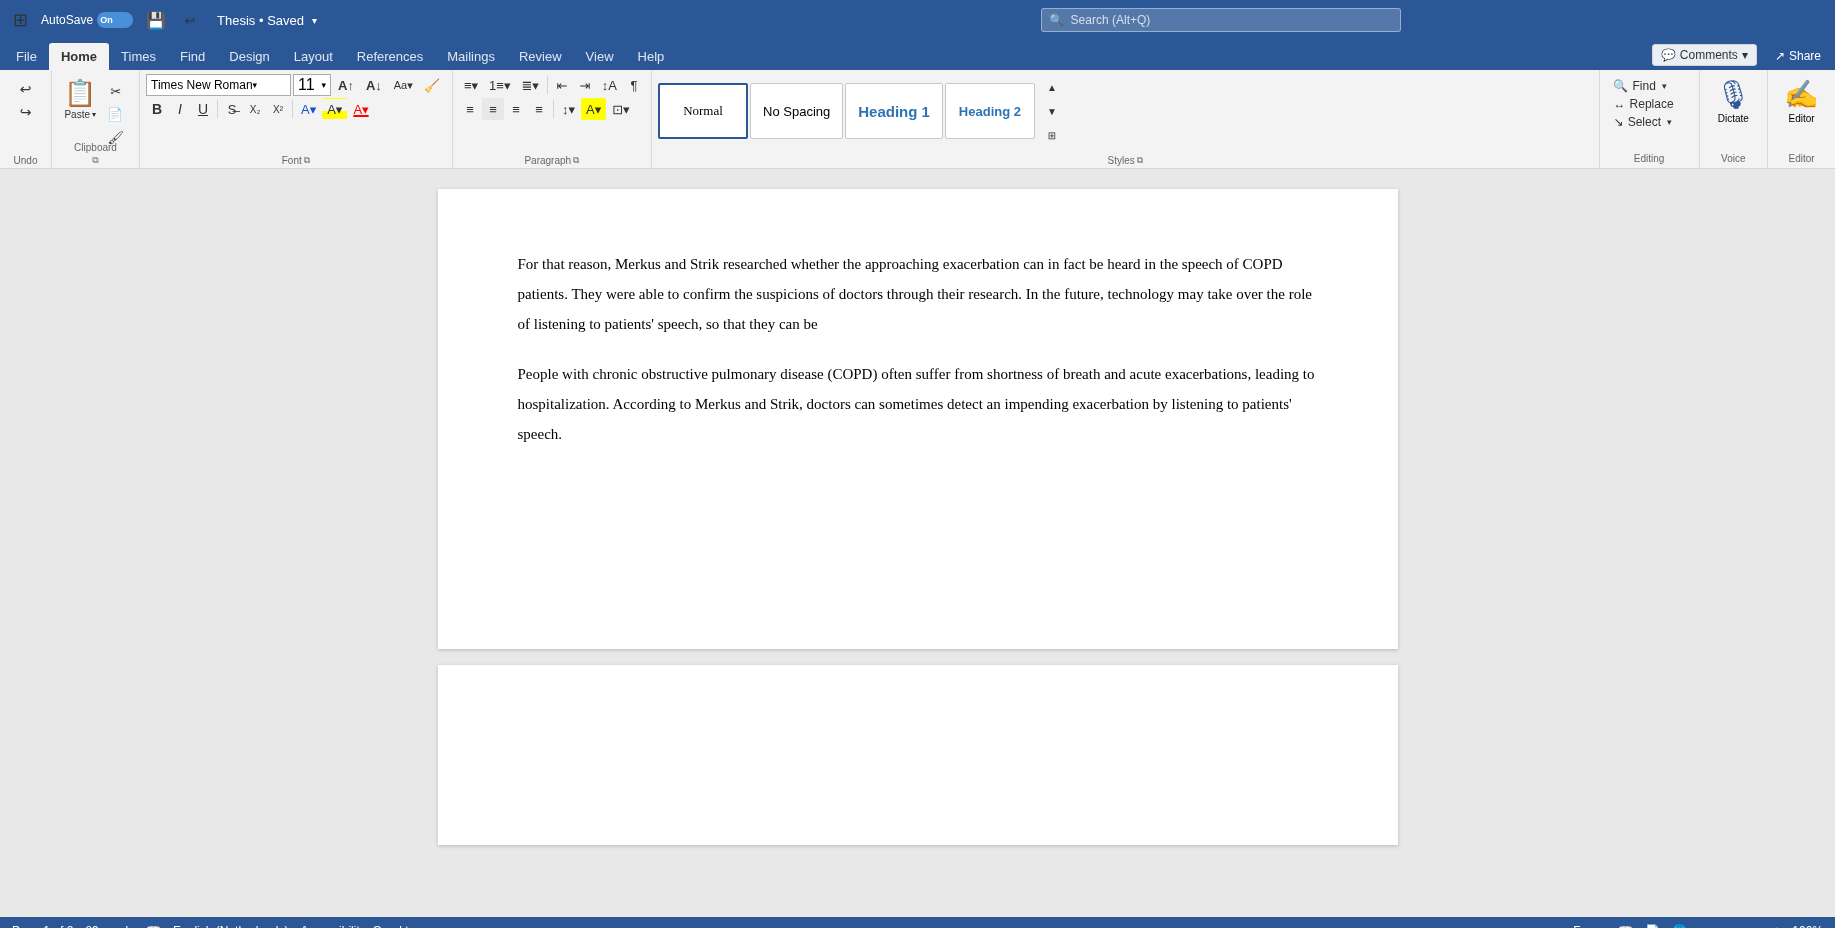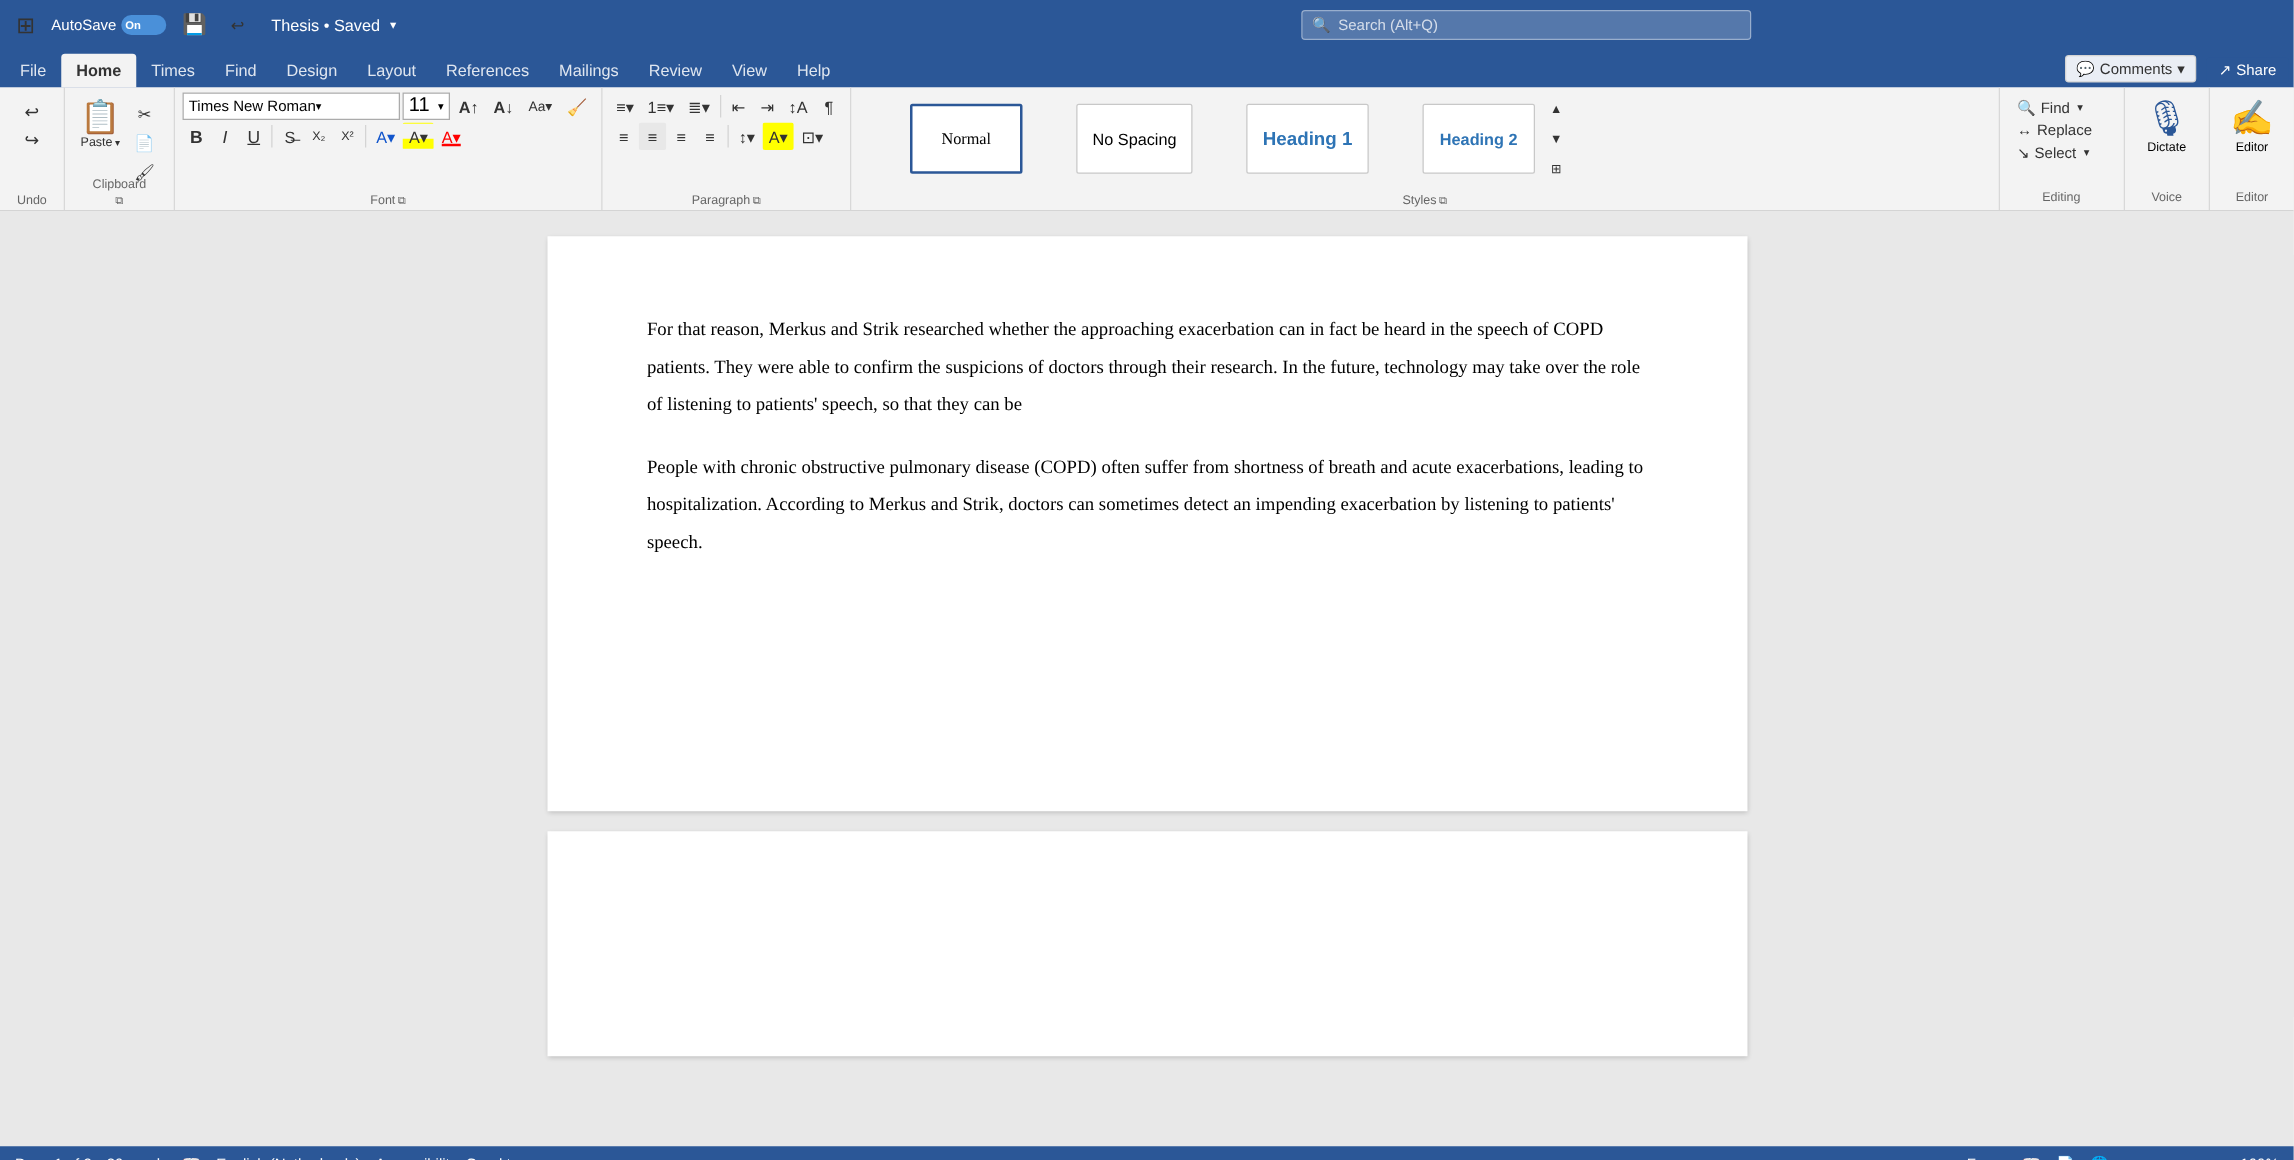--- a/index.html
+++ b/index.html
@@ -41,32 +41,32 @@
     }
 
     
     .tb-btn {
       background: transparent; border: 1px solid transparent; border-radius: 2px;
       cursor: pointer; display: flex; align-items: center; justify-content: center;
       font-size: 13px; padding: 2px 4px; color: #333; min-width: 22px; height: 22px;
     }
     .font-name-dropdown {
       border: 1px solid #ababab; background: white; padding: 2px 4px;
-      font-size: 12px; width: 174px; height: 22px; display: flex; align-items: center;
+      font-size: 12px; width: 145px; height: 22px; display: flex; align-items: center;
       cursor: pointer;
     }
     .font-size-dropdown {
       border: 1px solid #ababab; background: white; padding: 2px 4px;
       font-size: 12px; width: 38px; height: 22px; display: flex; align-items: center;
       justify-content: space-between; cursor: pointer;
     }
     .style-item {
       border: 1px solid #c8c8c8; border-radius: 2px; padding: 4px 12px;
       font-size: 13px; cursor: pointer; min-width: 80px; text-align: center;
-      background: white; height: 56px; display: flex; align-items: center; justify-content: center; margin-left: 41px;
+      background: white; height: 56px; display: flex; align-items: center; justify-content: center;
     }
     .style-item.active { border: 2px solid #2b5797; background: white; }
     .comments-btn {
       background: white; border: 1px solid #d4d4d4; border-radius: 3px;
       padding: 3px 8px; font-size: 12px; cursor: pointer; display: flex; align-items: center; gap: 4px;
     }
     .share-btn {
       background: #2b5797; color: white; border: none; border-radius: 3px;
       padding: 4px 10px; font-size: 12px; cursor: pointer; display: flex; align-items: center; gap: 4px;
     }

